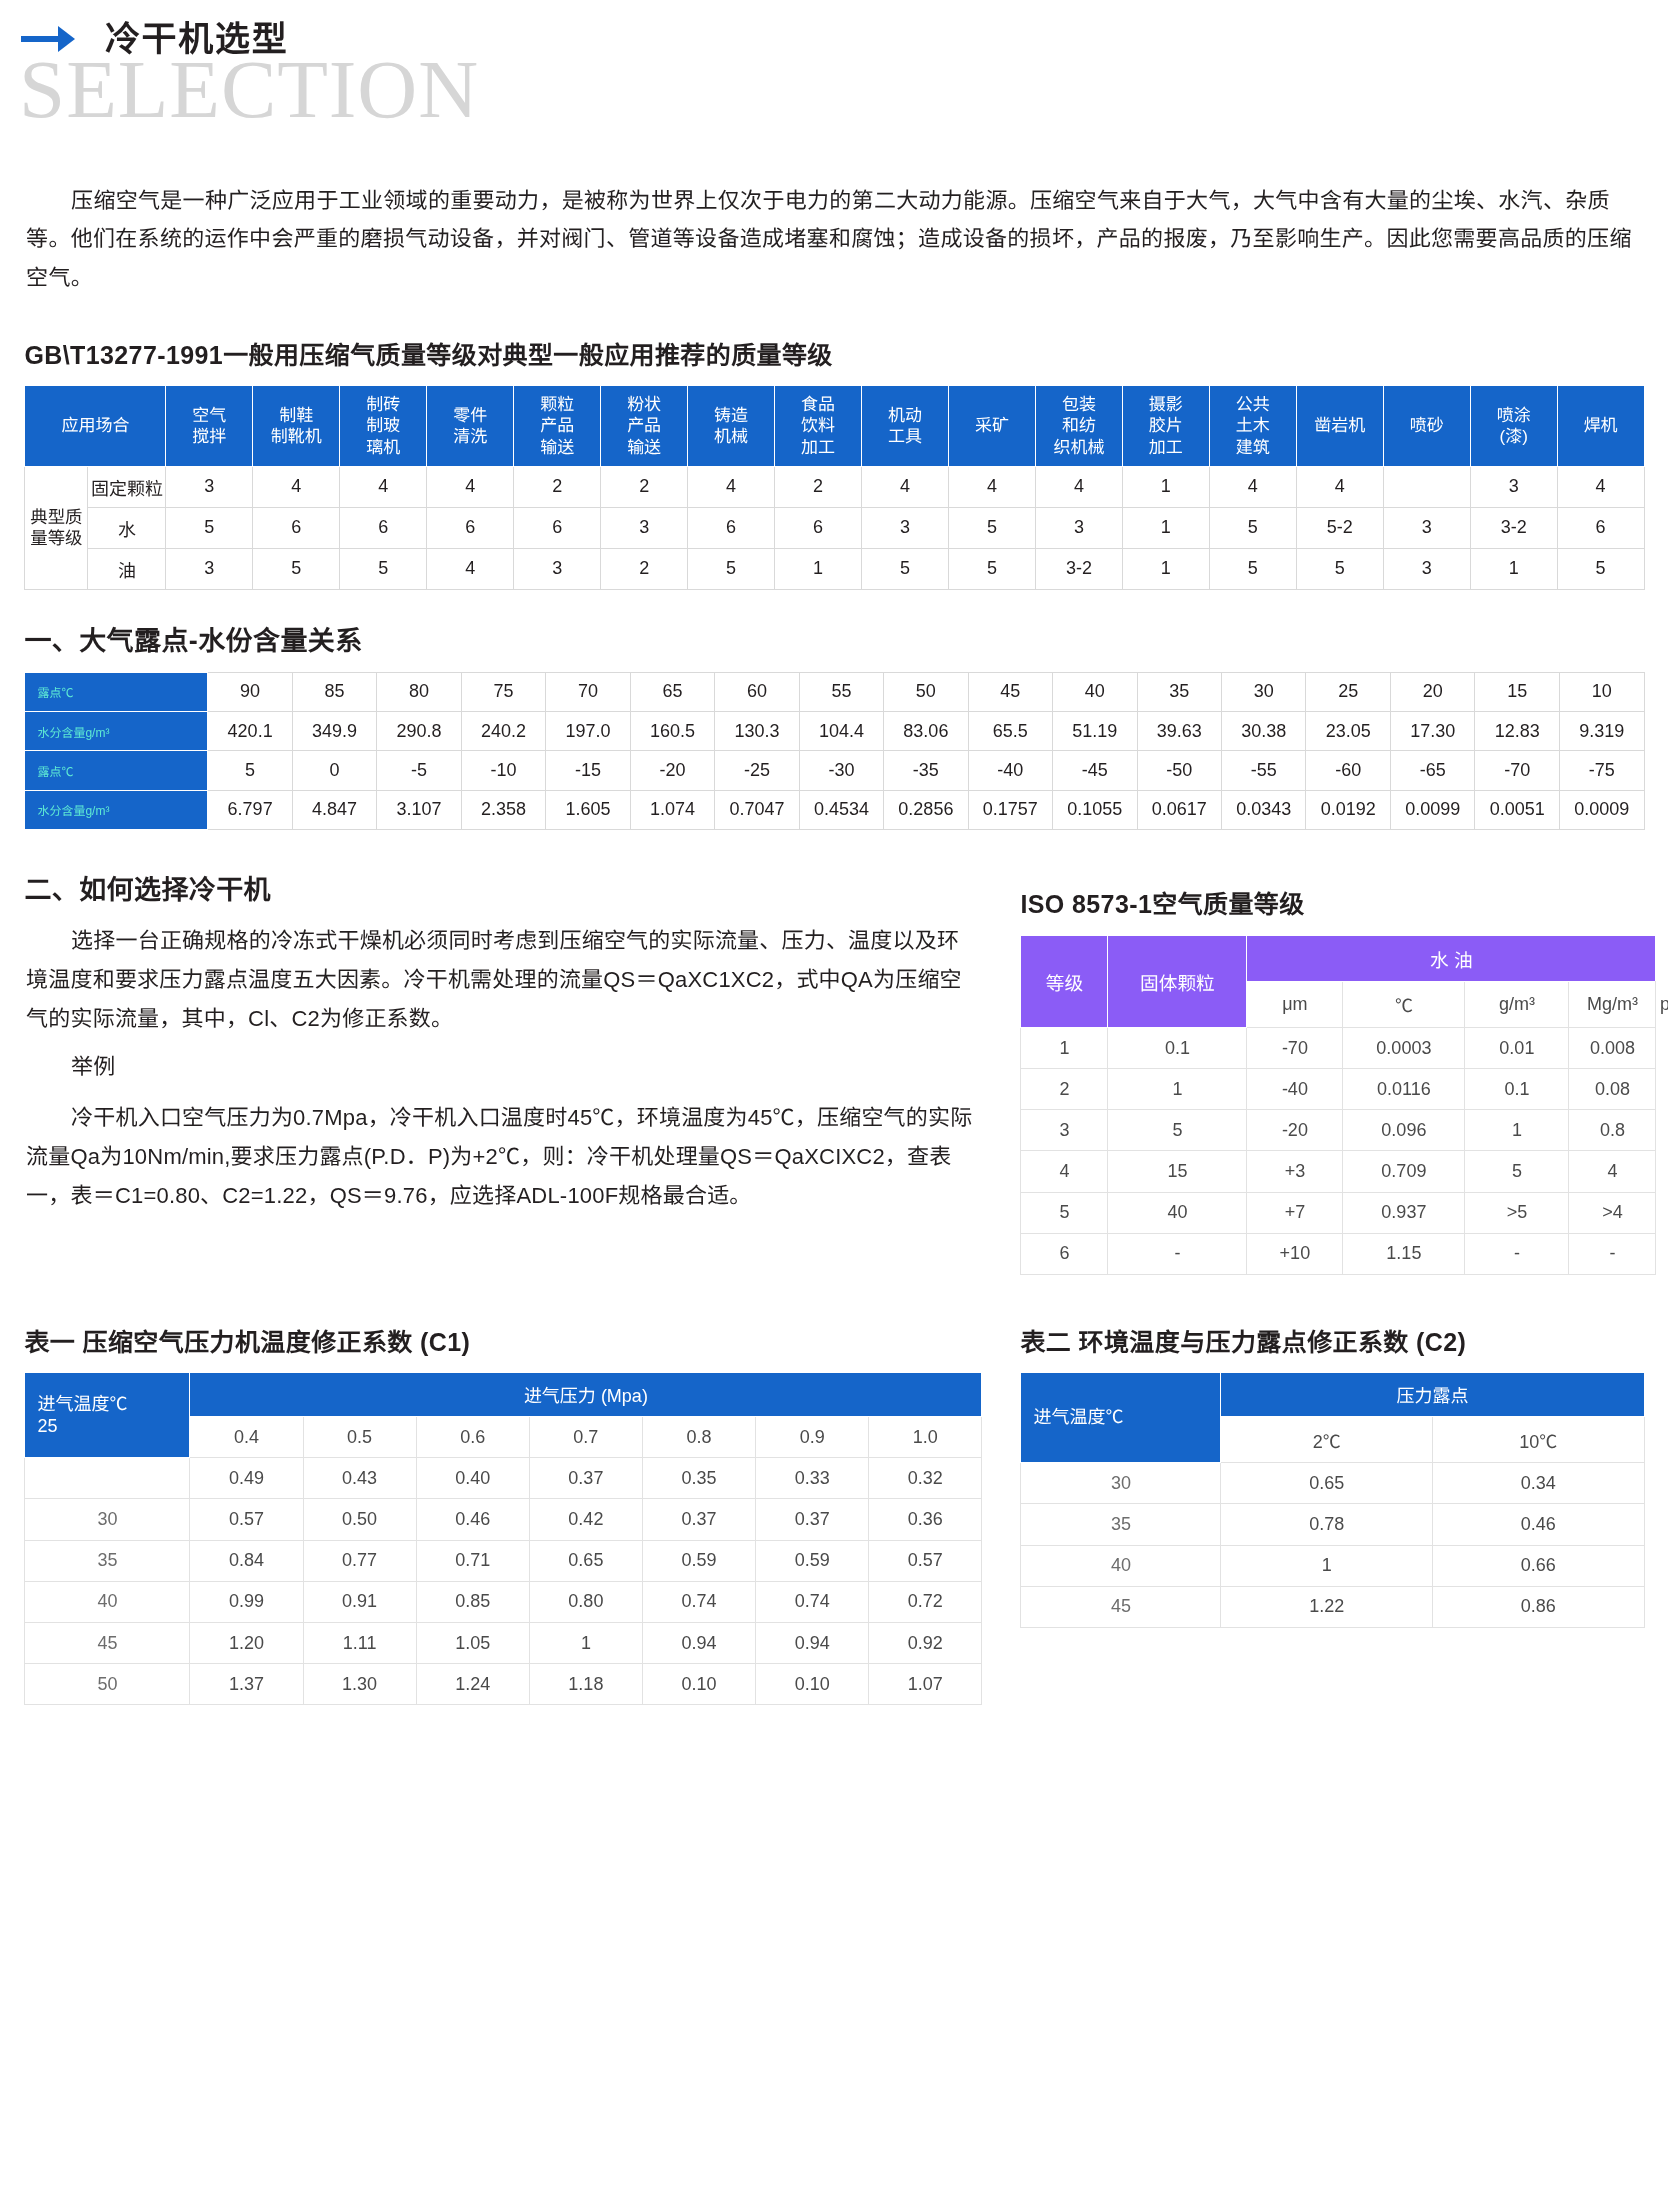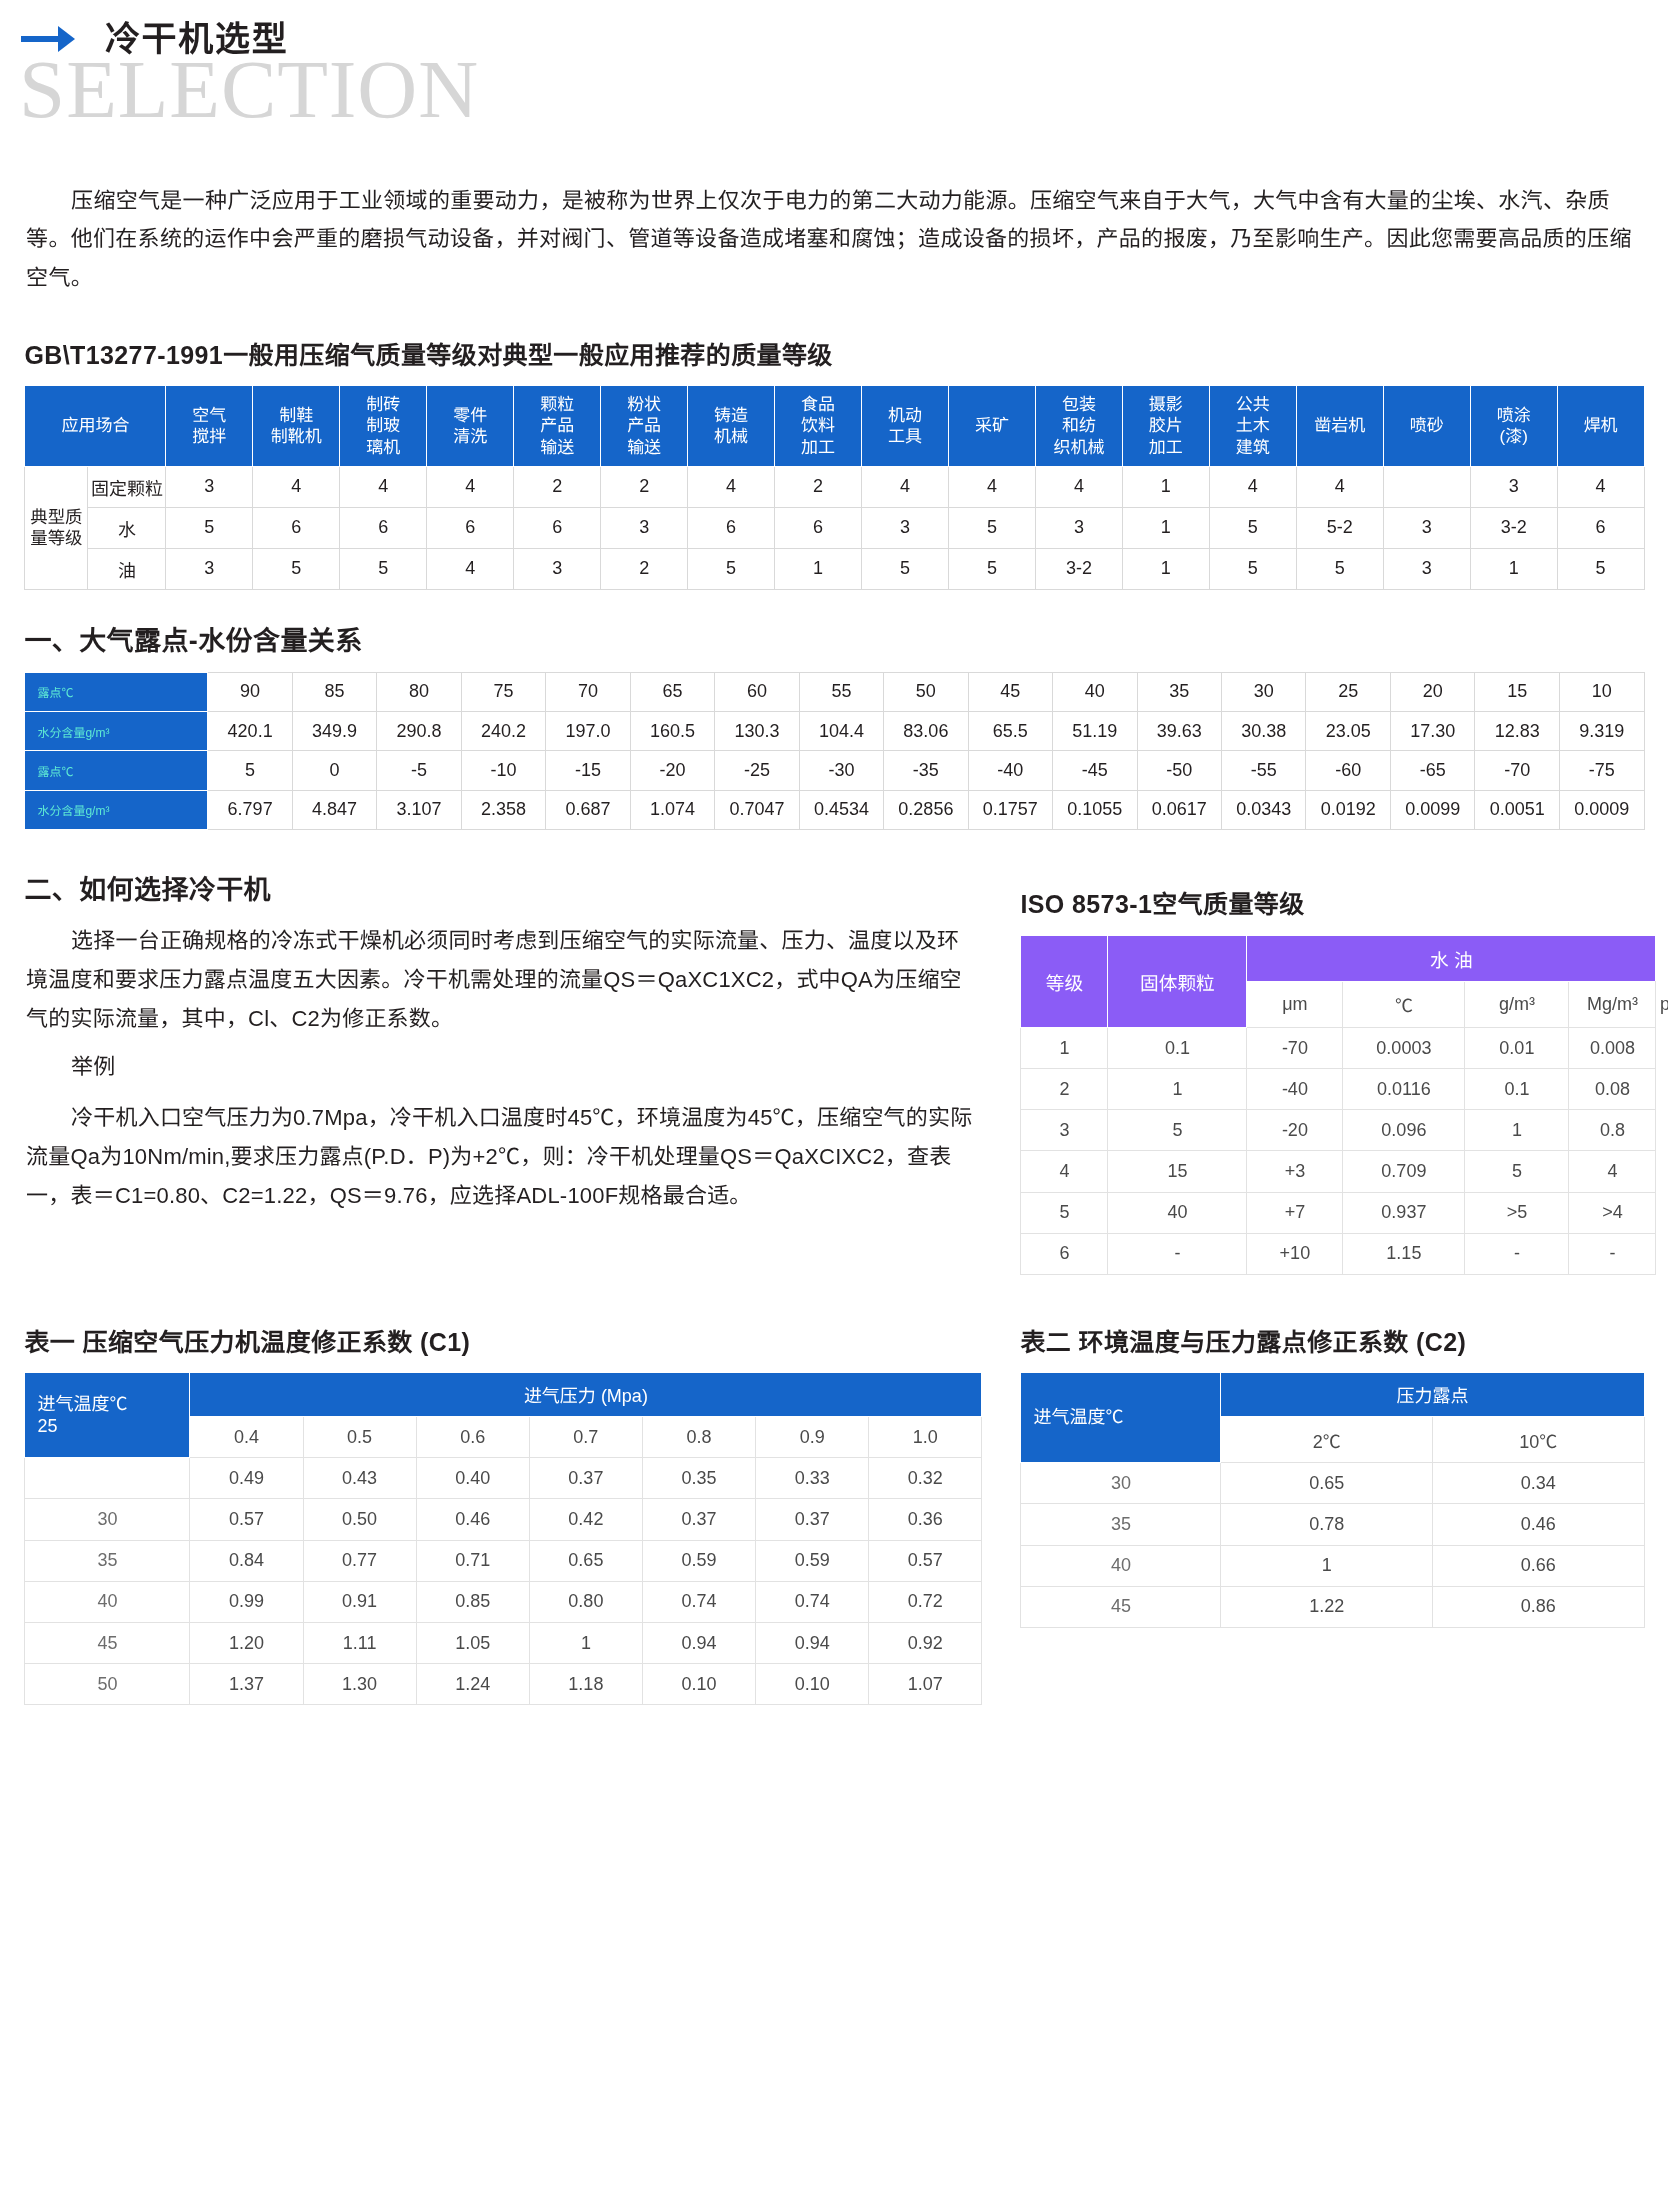--- a/index.html
+++ b/index.html
@@ -418,21 +418,21 @@
         <td>-65</td>
         <td>-70</td>
         <td>-75</td>
       </tr>
       <tr>
         <th class="lbl">水分含量g/m³</th>
         <td>6.797</td>
         <td>4.847</td>
         <td>3.107</td>
         <td>2.358</td>
-        <td>0.687</td>
+        <td>1.605</td>
         <td>1.074</td>
         <td>0.7047</td>
         <td>0.4534</td>
         <td>0.2856</td>
         <td>0.1757</td>
         <td>0.1055</td>
         <td>0.0617</td>
         <td>0.0343</td>
         <td>0.0192</td>
         <td>0.0099</td>

